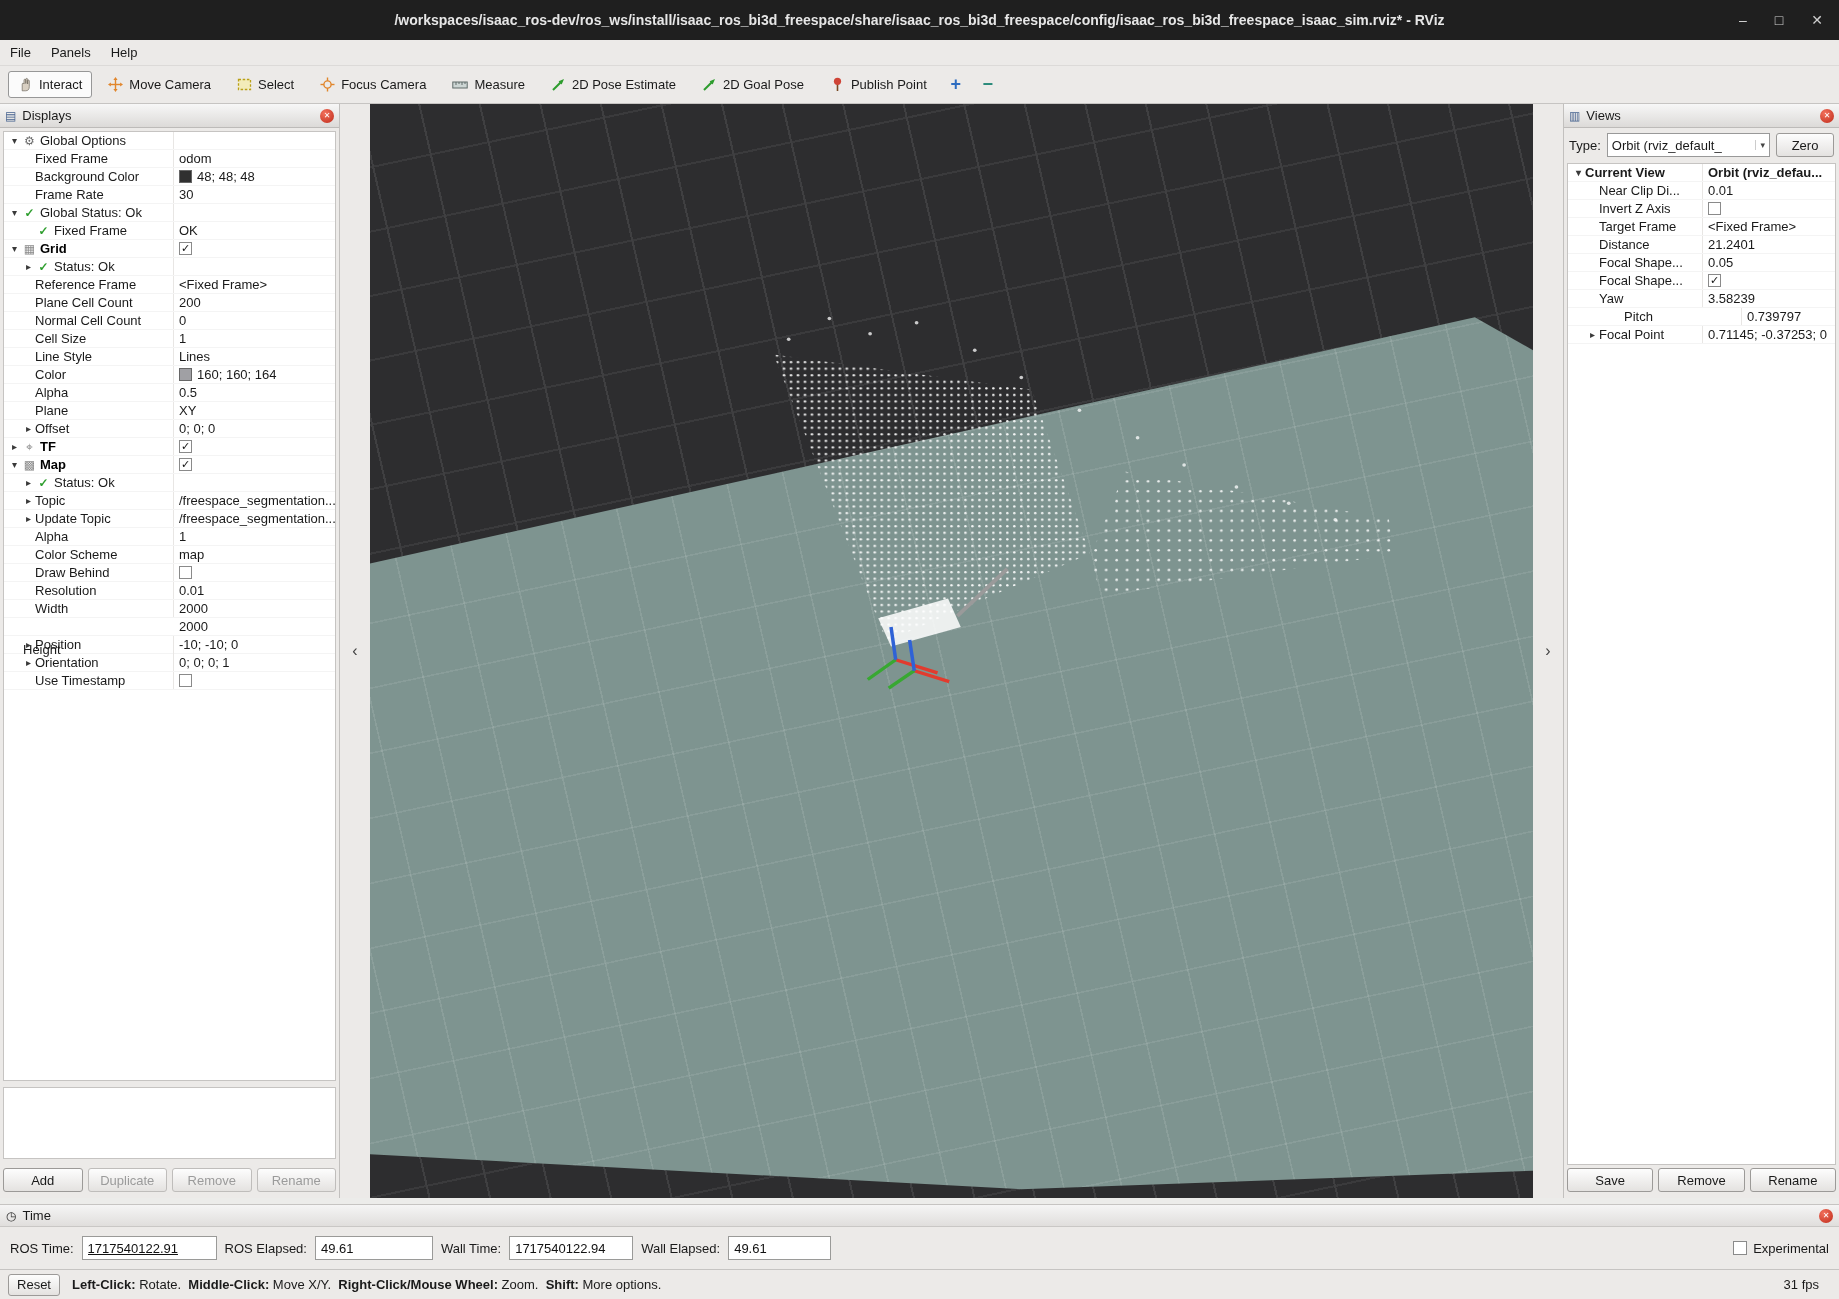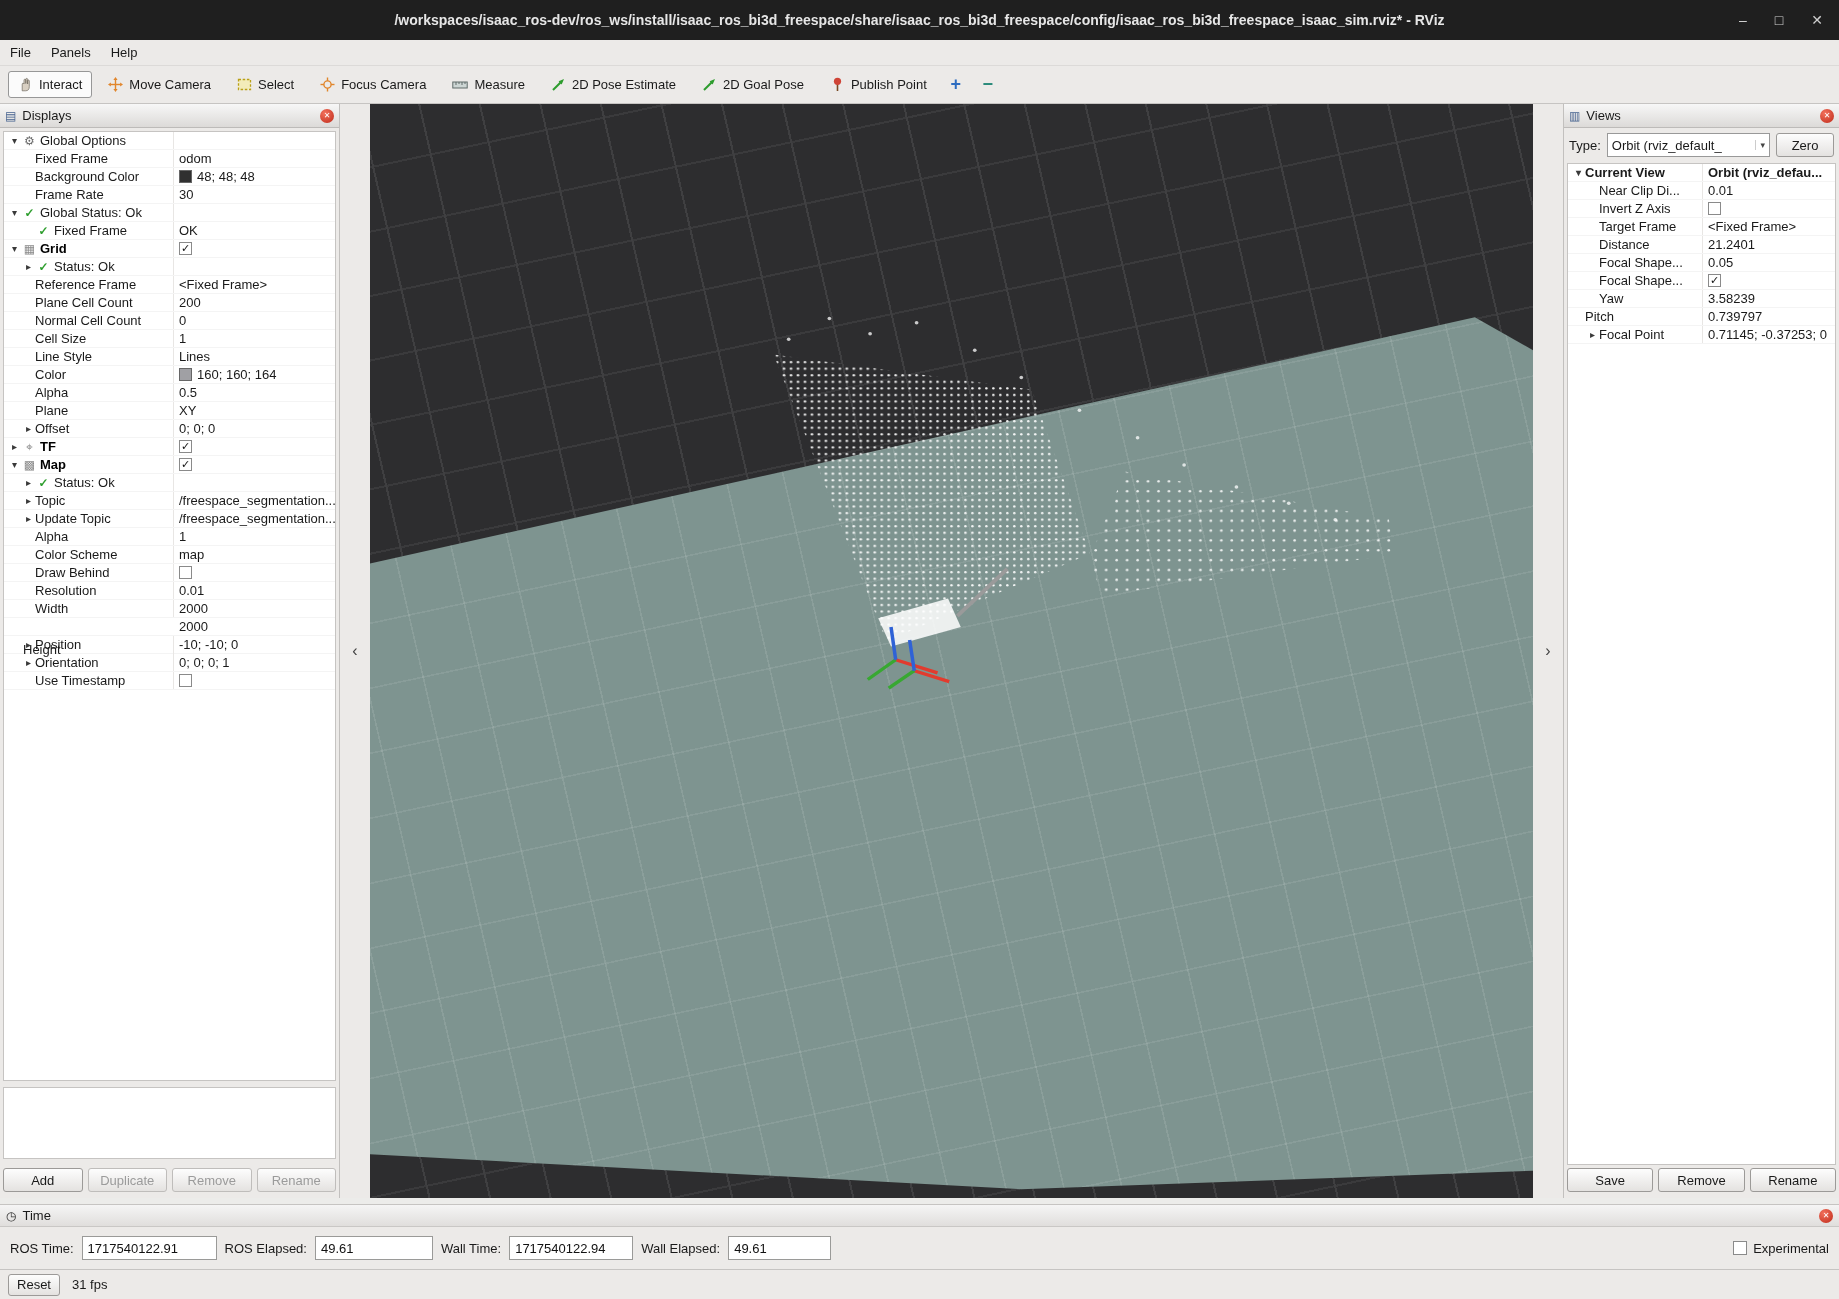--- a/index.html
+++ b/index.html
@@ -627,21 +627,21 @@
           <div class="prop-row">
             <div class="prop-name" style="width: 135px; padding-left: 18px;">
               <span class="tree-arrow"></span>
               <span>Yaw</span>
             </div>
             <div class="prop-value">
               <span>3.58239</span>
             </div>
           </div>
           <div class="prop-row">
-            <div class="prop-name" style="width: 135px; padding-left: 4px;">
+            <div class="prop-name" style="width: 135px; padding-left: 4px; margin-left: 39px;">
               <span class="tree-arrow"></span>
               <span>Pitch</span>
             </div>
             <div class="prop-value">
               <span>0.739797</span>
             </div>
           </div>
           <div class="prop-row">
             <div class="prop-name" style="width: 135px; padding-left: 18px;">
               <span class="tree-arrow">▸</span>
@@ -663,33 +663,34 @@
 
   <div class="time-panel">
     <div class="time-header">
       <span class="ph-icon">◷</span>
       <span class="ph-title">Time</span>
       <span class="close-btn">✕</span>
     </div>
     <div class="time-row">
       <div id="time-fields">
           <span class="time-label">ROS Time:</span>
-          <input class="time-input" type="text" value="1717540122.91" style="width: 135px;">
+          <input class="time-input" type="text" value="1717540122.91" style="width: 135px; text-decoration: underline;">
           <span class="time-label">ROS Elapsed:</span>
           <input class="time-input" type="text" value="49.61" style="width: 118px;">
           <span class="time-label">Wall Time:</span>
           <input class="time-input" type="text" value="1717540122.94" style="width: 124px;">
           <span class="time-label">Wall Elapsed:</span>
           <input class="time-input" type="text" value="49.61" style="width: 103px;">
         </div>
       <div class="experimental">
         <span class="cb"></span>
         <span>Experimental</span>
       </div>
     </div>
   </div>
 
   <div class="statusbar">
     <button class="panel-btn reset-btn">Reset</button>
+    <div class="status-text" id="status-text"><span class="seg-bold">Left-Click:</span><span> Rotate.  </span><span class="seg-bold">Middle-Click:</span><span> Move X/Y.  </span><span class="seg-bold">Right-Click/Mouse Wheel:</span><span> Zoom.  </span><span class="seg-bold">Shift:</span><span> More options.</span></div>
     <div class="fps">31 fps</div>
   </div>
 
 </div>
 
 </body></html>

